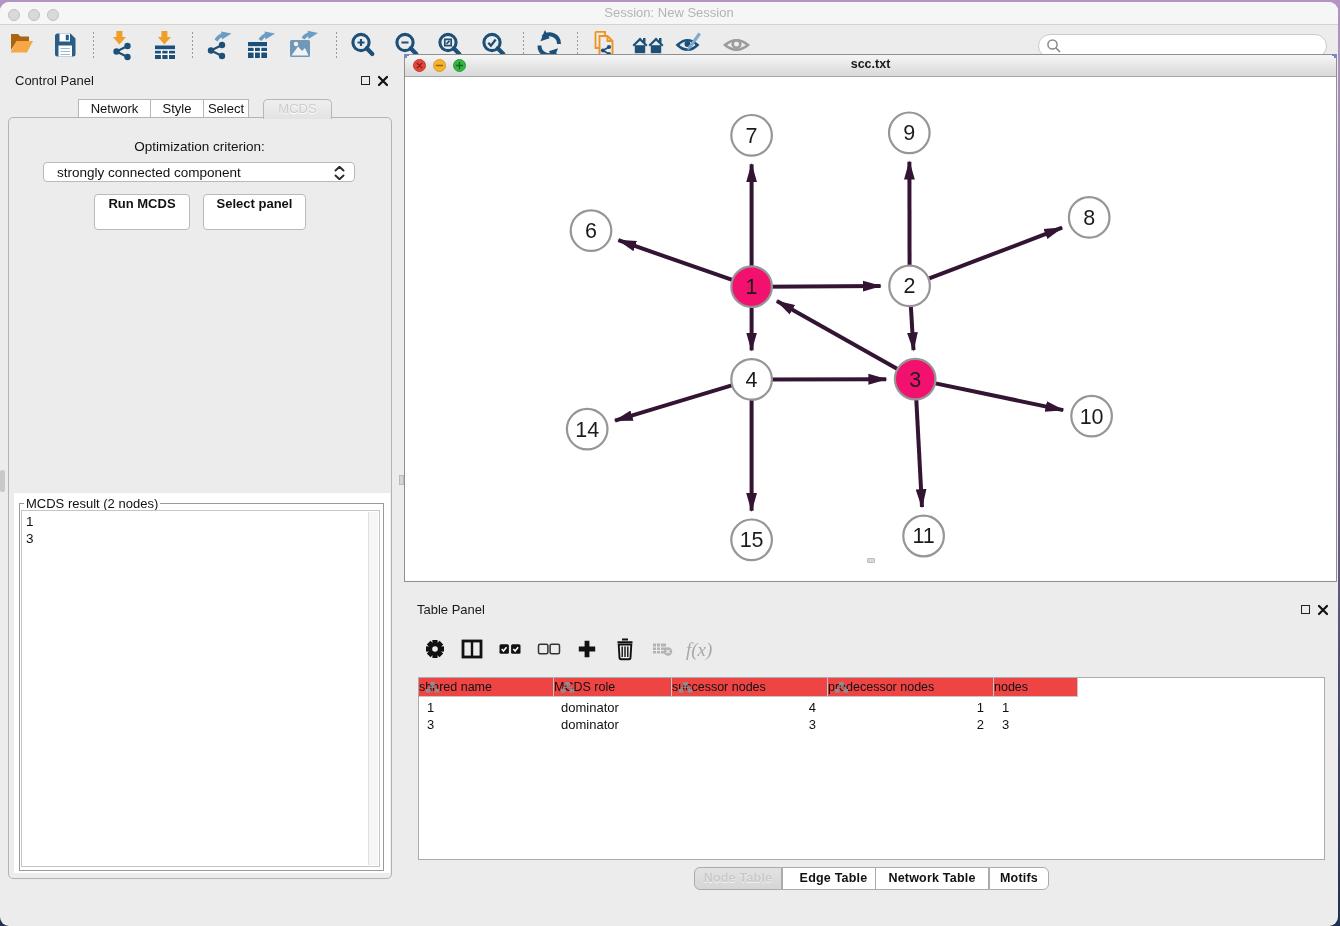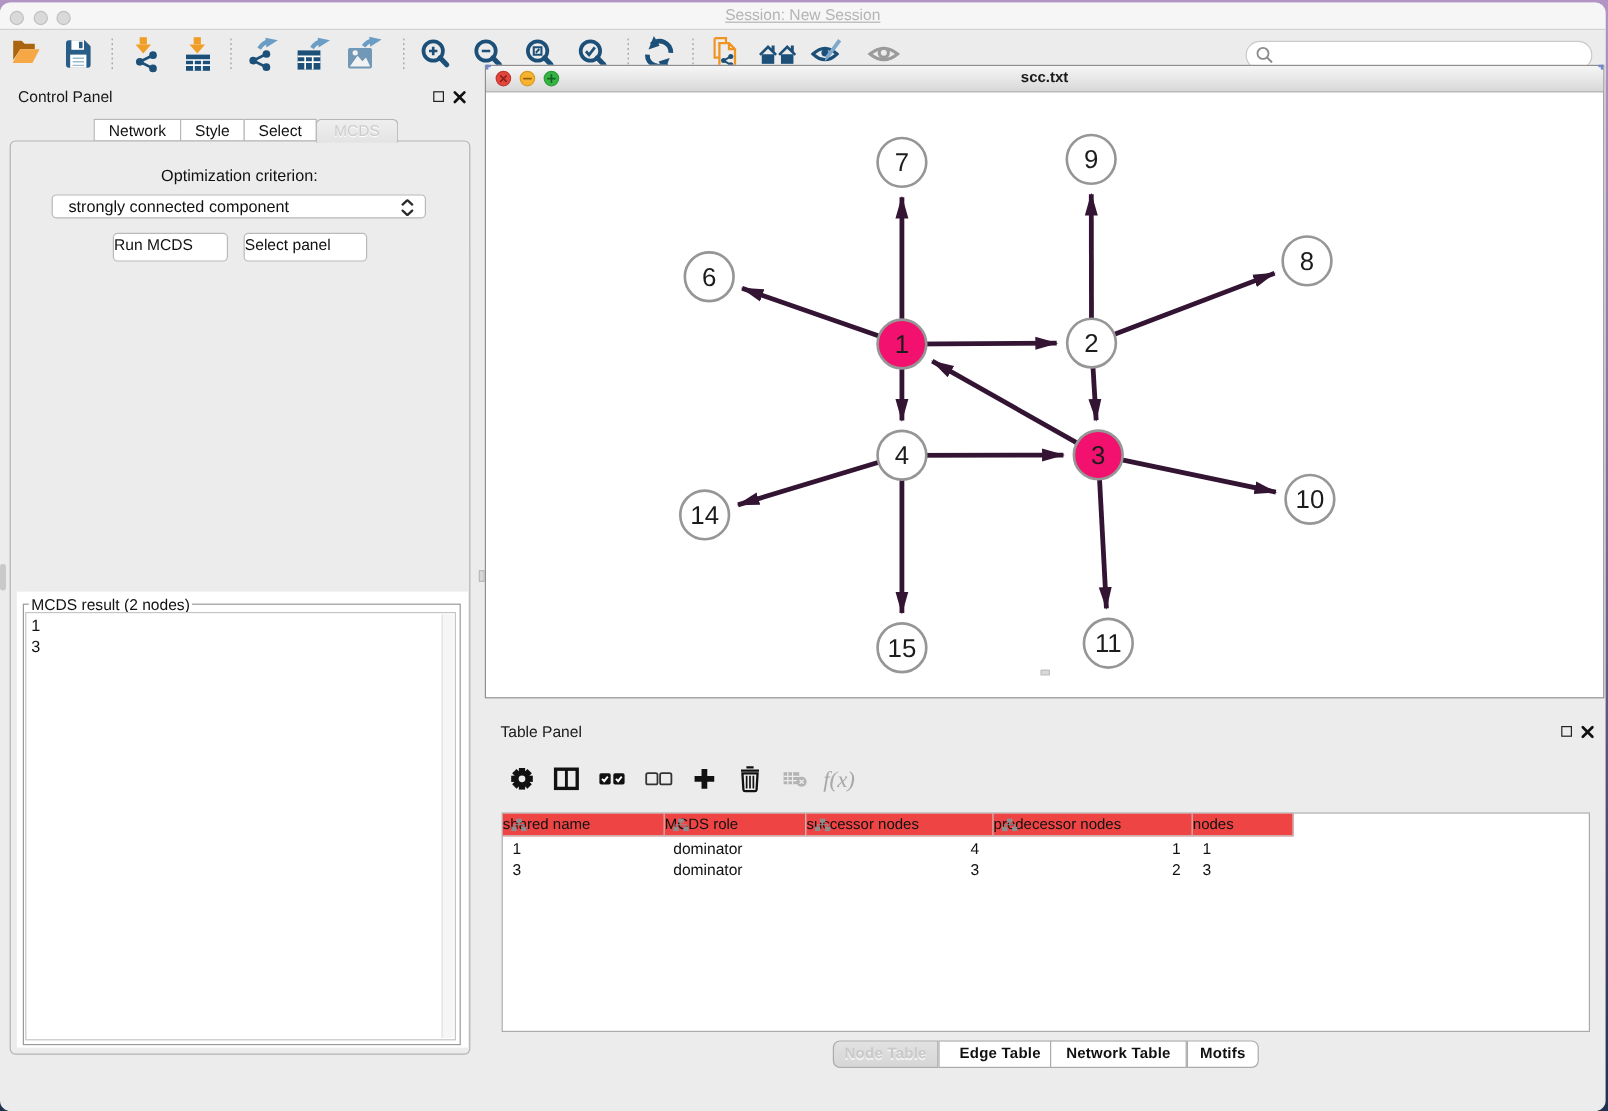--- a/index.html
+++ b/index.html
@@ -4,29 +4,29 @@
 html,body{margin:0;padding:0;}
 body{width:1340px;height:926px;overflow:hidden;font-family:"Liberation Sans",sans-serif;
  background:#20304f;}
 #bg{position:absolute;left:0;top:0;width:1340px;height:926px;
  background:linear-gradient(#b295c5,#8a6fa0 40%,#20304f);}
 #win{position:absolute;left:0;top:2px;width:1338px;height:924px;background:#ececec;
  border-radius:9px 9px 9px 9px;overflow:hidden;}
 .abs{position:absolute;}
 #titlebar{position:absolute;left:0;top:0;width:100%;height:22px;background:#f6f6f6;border-bottom:1px solid #d2d2d2;}
 .tl{position:absolute;top:7px;width:12px;height:12px;border-radius:50%;background:#d9d9d9;border:1px solid #c0c0c0;box-sizing:border-box;}
-#wtitle{position:absolute;top:3px;width:100%;text-align:center;font-size:13px;color:#b4b4b4;text-decoration:underline;}
+#wtitle{position:absolute;top:3px;width:100%;text-align:center;font-size:13px;color:#b4b4b4;}
 #toolbar{position:absolute;left:0;top:23px;width:100%;height:41px;background:#ececec;}
 .sep{position:absolute;top:7px;height:28px;width:1px;
  background-image:linear-gradient(#9a9a9a 40%,rgba(0,0,0,0) 0%);background-size:1px 4px;}
 #search{position:absolute;left:1038px;top:9px;width:289px;height:24px;background:#fff;border:1px solid #c9c9c9;border-radius:12px;box-sizing:border-box;}
 #cpanel-title{position:absolute;left:15px;top:71px;font-size:13px;color:#1a1a1a;}
 .tab{position:absolute;top:97px;height:19px;box-sizing:border-box;background:#fff;border:1px solid #b7b7b7;font-size:13px;color:#111;text-align:center;line-height:18px;}
 #tabpanel{position:absolute;left:8px;top:115px;width:384px;height:762px;border:1px solid #b3b3b3;border-radius:5px;background:#ececec;box-sizing:border-box;}
-.btn{position:absolute;height:24px;background:#fff;border:1px solid #bababa;border-radius:4px;box-sizing:border-box;font-size:13px;color:#111;text-align:left;line-height:18px;}
+.btn{position:absolute;height:36px;background:#fff;border:1px solid #bababa;border-radius:4px;box-sizing:border-box;font-size:13px;color:#111;text-align:center;line-height:18px;font-weight:bold;}
 #netwin{position:absolute;left:404px;top:52px;width:933px;height:528px;background:#fff;border:1px solid #8f8f8f;box-sizing:border-box;}
 #nettitle{position:absolute;left:0;top:0;width:100%;height:21px;background:linear-gradient(#f6f6f6,#d8d8d8);border-bottom:1px solid #a8a8a8;}
 .nl{position:absolute;top:4px;width:13px;height:13px;border-radius:50%;box-sizing:border-box;}
 #tpanel{position:absolute;left:399px;top:592px;width:939px;height:299px;}
 #tptitle{position:absolute;left:18px;top:8px;font-size:13px;color:#1a1a1a;}
 #ttable{position:absolute;left:19px;top:83px;width:907px;height:183px;background:#fff;border:1px solid #ababab;box-sizing:border-box;}
 .hcell{position:absolute;top:0;height:19px;box-sizing:border-box;background:#ef4444;border-right:1px solid #c6c6c6;border-bottom:1px solid #c6c6c6;font-size:12.5px;color:#111;text-align:left;line-height:19px;}
 .btab{position:absolute;top:273px;height:23px;box-sizing:border-box;background:#fff;border:1px solid #ababab;font-size:12.5px;font-weight:700;color:#111;text-align:center;line-height:21px;letter-spacing:0.2px;}
 #statusbar{position:absolute;left:0;top:889px;width:100%;height:35px;border-top:1px solid #cfcfcf;background:#ececec;}
 </style></head>
@@ -157,21 +157,21 @@
     <div class="sep" style="left:577px;"></div>
     <div id="search"></div>
   </div>
   <div id="cpanel-title">Control Panel</div>
   <div class="abs" style="left:361px;top:74px;width:9px;height:9px;border:1.3px solid #222;box-sizing:border-box;"></div>
   <svg class="abs" style="left:377px;top:73px;" width="12" height="12" viewBox="0 0 12 12">
       <path d="M2 2 L10 10 M10 2 L2 10" stroke="#111" stroke-width="2.2" stroke-linecap="round"></path>
     </svg>
   <div class="tab" style="left:78px;width:73px;">Network</div>
   <div class="tab" style="left:150px;width:54px;">Style</div>
-  <div class="tab" style="left:203px;width:61px;">Select</div>
+  <div class="tab" style="left:203px;width:46px;">Select</div>
   <div class="tab" style="left:263px;width:69px;background:linear-gradient(#ededed,#e2e2e2);border-radius:5px 5px 0 0;height:20px;color:#ccc;text-shadow:0 1px 0 #fff;z-index:5;border-bottom:none;background:linear-gradient(#efefef,#e3e3e3);">MCDS</div>
   <div id="tabpanel"></div>
   <div class="abs" style="left:0;top:137px;width:399px;text-align:center;font-size:13.5px;color:#111;">Optimization criterion:</div>
   <div class="abs" style="left:43px;top:160px;width:312px;height:20px;background:#fff;border:1px solid #b9b9b9;border-radius:4px;box-sizing:border-box;">
     <span style="position:absolute;left:13px;top:1px;font-size:13.5px;color:#111;line-height:17px;">strongly connected component</span>
     <svg style="position:absolute;right:9px;top:2.5px;" width="11" height="14" viewBox="0 0 11 14">
         <path d="M1.5 4.5 L5.5 0.8 L9.5 4.5 M1.5 9.5 L5.5 13.2 L9.5 9.5" stroke="#2b2b2b" stroke-width="1.9" fill="none" stroke-linecap="round" stroke-linejoin="round"></path>
       </svg>
   </div>
   <div class="btn" style="left:94px;top:192px;width:96px;">Run MCDS</div>

